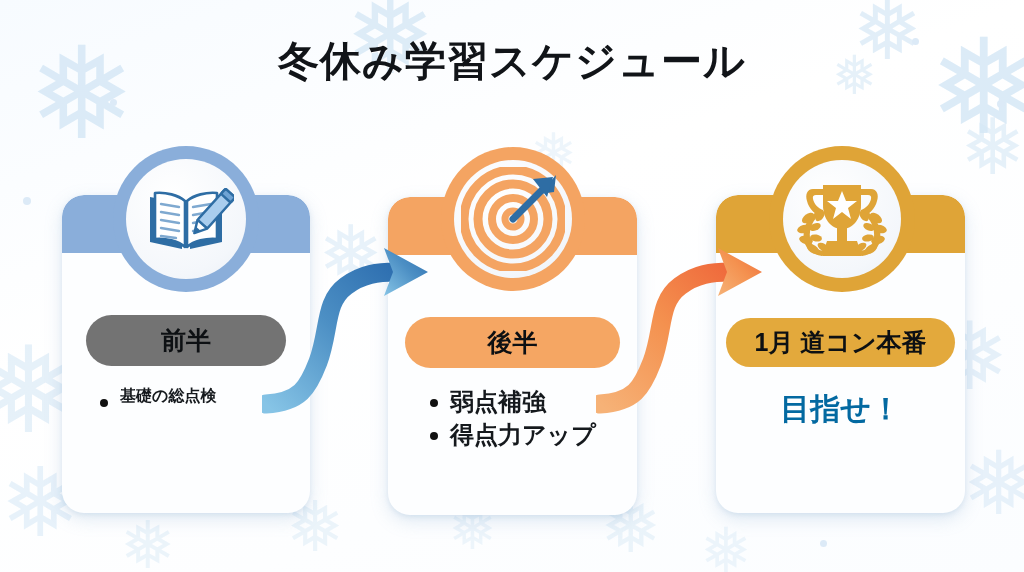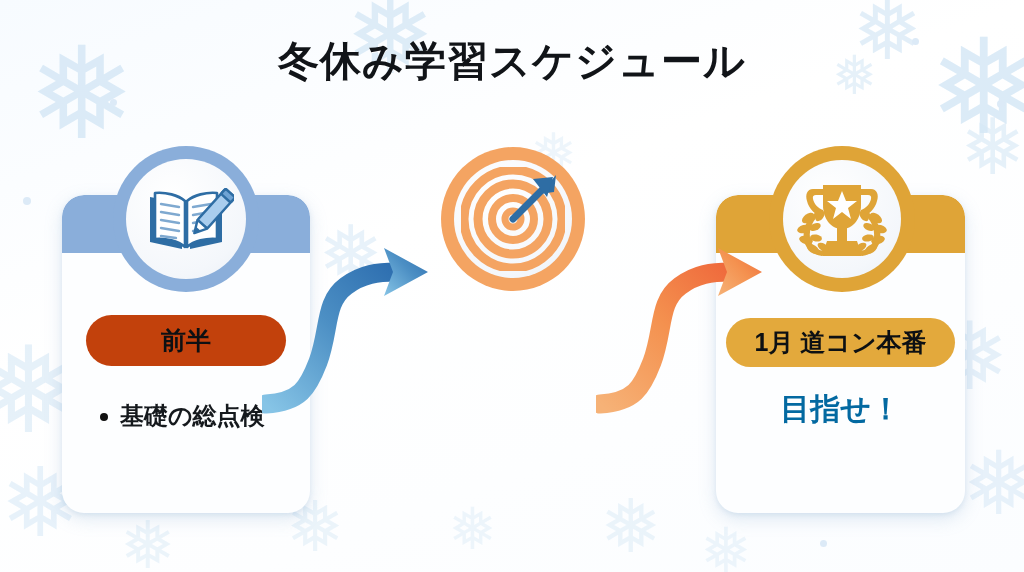--- a/index.html
+++ b/index.html
@@ -200,22 +200,22 @@
         <stop offset="100%" stop-color="#ef6a3c"></stop>
       </linearGradient>
     </defs>
     <path d="M4,158 C38,156 46,142 56,116 C68,84 62,56 84,40 C100,28 116,26 134,26" fill="none" stroke="url(#agrad2)" stroke-width="19" stroke-linecap="round"></path>
     <path d="M122,2 L166,26 L122,50 L131,26 Z" fill="url(#agrad2)"></path>
   </svg>
 
   <div class="card" style="left:62px; top:195px; width:248px; height:318px;">
     <div class="card-head" style="height:58px; background:#8aaeda;"></div>
     <div class="card-body" style="top:120px; padding:0 14px;">
-      <div class="pill" style="background:#c2410c; width:200px; padding:9px 0; font-size:25px; margin-bottom:34px;">前半</div>
-      <ul class="bullets" style="font-size:24px; padding-left:18px;">
+      <div class="pill" style="background:#737373; width:200px; padding:9px 0; font-size:25px; margin-bottom:20px;">前半</div>
+      <ul class="bullets" style="font-size:16px; padding-left:18px;">
         <li>基礎の総点検</li>
       </ul>
     </div>
   </div>
 
   <div class="badge" style="left:113px; top:146px; width:146px; height:146px; background:#8aaeda;">
     <div class="badge-inner" style="left:13px; top:13px; right:13px; bottom:13px;">
       <svg width="96" height="96" viewBox="0 0 96 96">
 
         <path d="M12,26 L44,32 L44,78 L12,71 Z" fill="#2e6da4"></path>
@@ -244,20 +244,30 @@
         <g transform="rotate(42 72 44)">
           <rect x="66" y="14" width="13" height="42" rx="2" fill="#a9cdee" stroke="#2e6da4" stroke-width="2.4"></rect>
           <rect x="66" y="14" width="13" height="7" rx="2" fill="#6fa3d4" stroke="#2e6da4" stroke-width="2.4"></rect>
           <path d="M66,56 L72.5,68 L79,56 Z" fill="#ffffff" stroke="#2e6da4" stroke-width="2.4" stroke-linejoin="round"></path>
           <path d="M69.5,62 L72.5,68 L75.5,62 Z" fill="#2e6da4"></path>
         </g>
       </svg>
     </div>
   </div>
 
+  <div class="card" style="left:388px; top:197px; width:249px; height:318px;">
+    <div class="card-head" style="height:58px; background:#f4a462;"></div>
+    <div class="card-body" style="top:120px; padding:0 14px;">
+      <div class="pill" style="background:#f5a663; width:215px; padding:9px 0; font-size:25px; margin-bottom:18px;">後半</div>
+      <ul class="bullets" style="font-size:24px; padding-left:22px;">
+        <li>弱点補強</li>
+        <li>得点力アップ</li>
+      </ul>
+    </div>
+  </div>
 
   <div class="badge" style="left:441px; top:147px; width:144px; height:144px; background:#f4a462;">
     <div class="badge-inner" style="left:13px; top:13px; right:13px; bottom:13px;">
       <svg width="104" height="104" viewBox="0 0 104 104">
         <circle cx="52" cy="52" r="49" fill="none" stroke="#f4a462" stroke-width="9"></circle>
         <circle cx="52" cy="52" r="35" fill="none" stroke="#f4a462" stroke-width="9"></circle>
         <circle cx="52" cy="52" r="21" fill="none" stroke="#f4a462" stroke-width="8"></circle>
         <circle cx="52" cy="52" r="8" fill="none" stroke="#f4a462" stroke-width="7"></circle>
 
         <line x1="52" y1="52" x2="88" y2="16" stroke="#2e6da4" stroke-width="7" stroke-linecap="round"></line>

